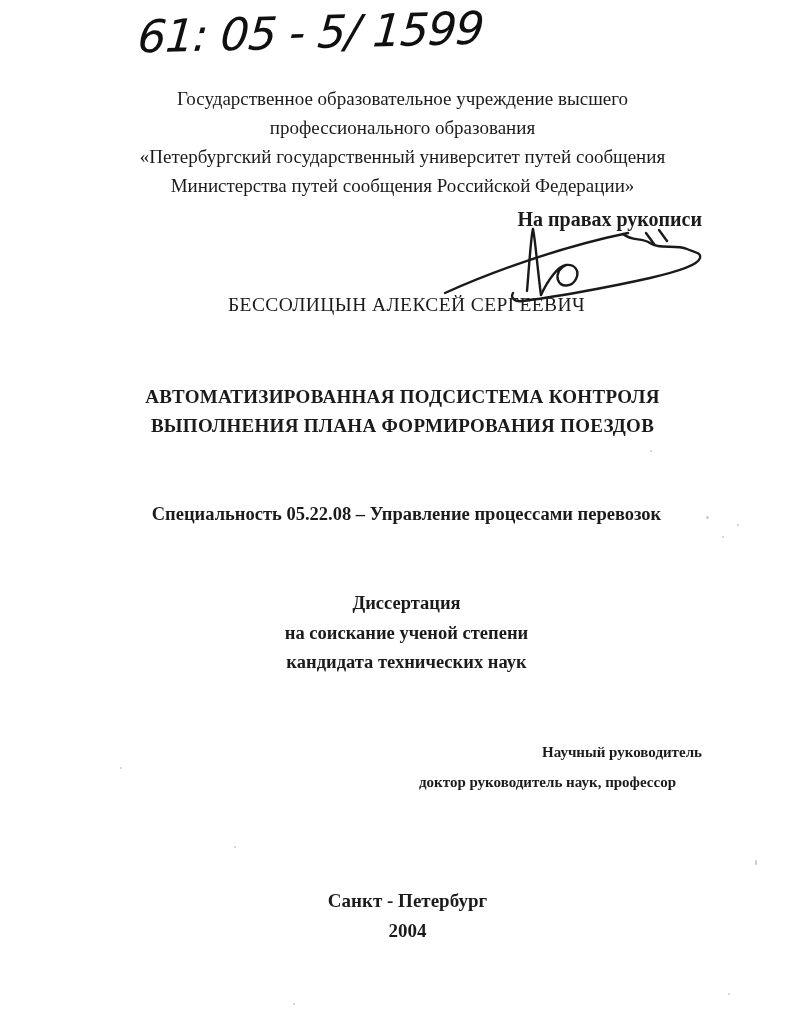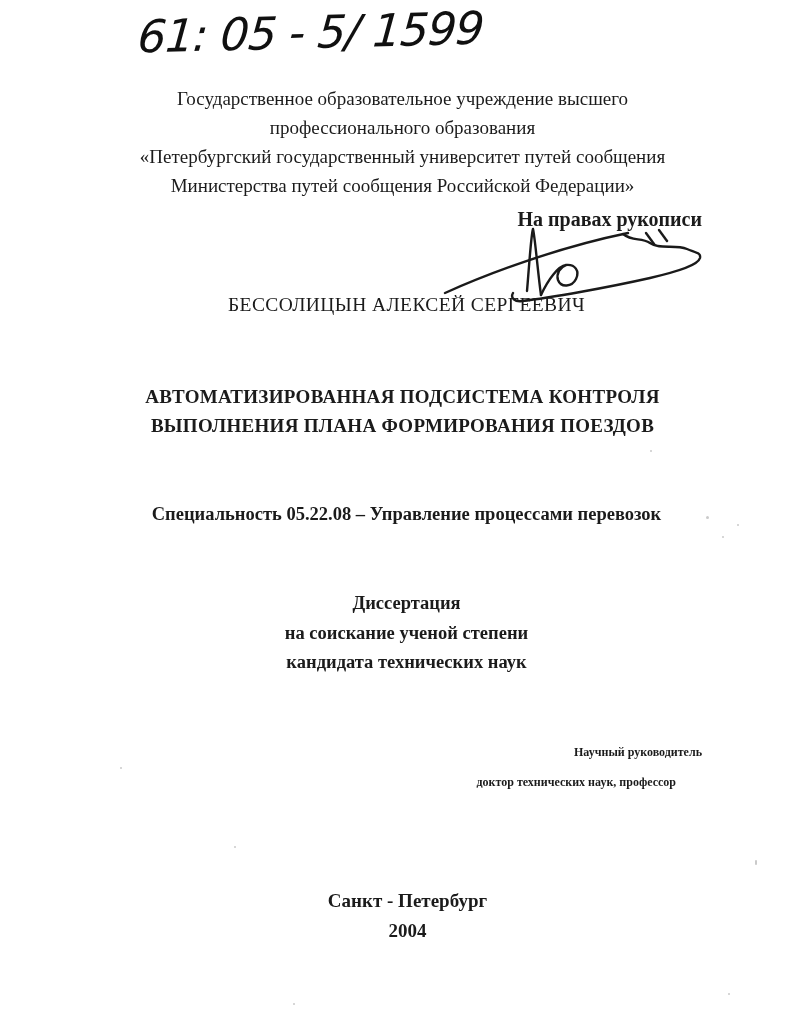--- a/index.html
+++ b/index.html
@@ -112,21 +112,21 @@
     font-weight: bold;
     line-height: 29.5px;
     transform: translateX(11px);
   }
   
   .supervisor {
     position: absolute;
     right: 89px;
     top: 737px;
     text-align: right;
-    font-size: 12px;
+    font-size: 15px;
     font-weight: bold;
     line-height: 30px;
     white-space: nowrap;
   }
   .supervisor .line:last-child {
     padding-right: 26px;
   }
   
   .footer {
     position: absolute;
@@ -181,21 +181,21 @@
   <div class="specialty">Специальность 05.22.08 – Управление процессами перевозок</div>
 
   <div class="degree">
     <div>Диссертация</div>
     <div>на соискание ученой степени</div>
     <div>кандидата технических наук</div>
   </div>
 
   <div class="supervisor">
     <div class="line">Научный руководитель</div>
-    <div class="line">доктор технических наук, профессор</div>
+    <div class="line">доктор руководитель наук, профессор</div>
   </div>
 
   <div class="footer">
     <div>Санкт - Петербург</div>
     <div>2004</div>
   </div>
 
   <div class="speck" style="left:706px; top:516px; width:3px; height:3px;"></div>
   <div class="speck" style="left:737px; top:524px; width:2px; height:2px;"></div>
   <div class="speck" style="left:722px; top:536px; width:2px; height:2px;"></div>

